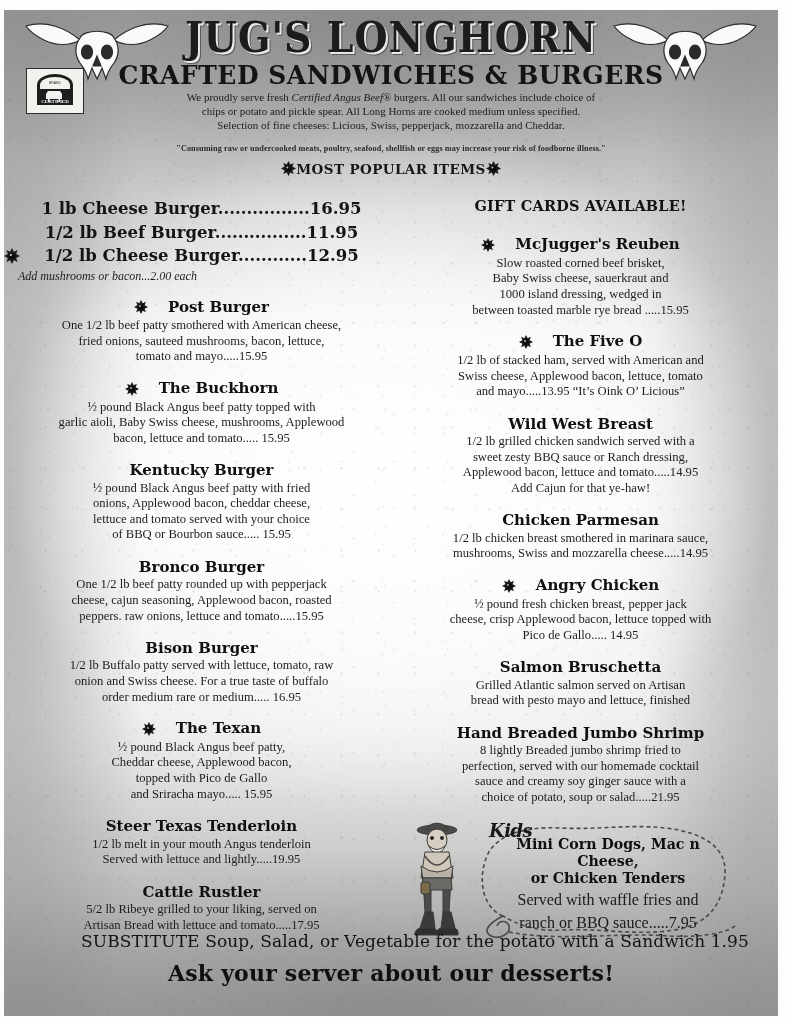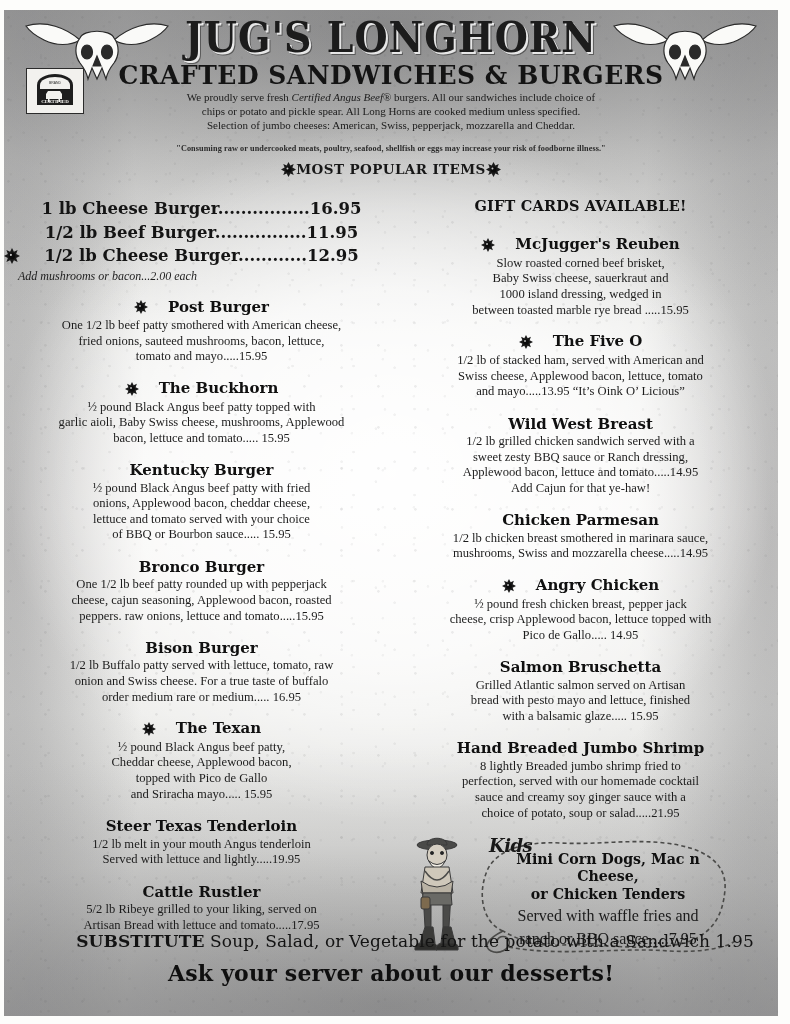--- a/index.html
+++ b/index.html
@@ -88,21 +88,21 @@
   .disclaimer{
     font-size:8.2px;color:#2a2a2a;margin-top:3px;font-weight:bold;
     letter-spacing:.1px;
   }
 
   
   .popular-bar{
     text-align:center;margin-top:8px;
     font-family:"DejaVu Serif", serif;
     font-size:13.5px;font-weight:bold;color:#171717;letter-spacing:.4px;
-    display:flex;align-items:flex-end;justify-content:center;
+    display:flex;align-items:flex-start;justify-content:center;
   }
 
   
   .hole{display:inline-block;vertical-align:-2px;}
 
   
   .cols{display:flex;margin-top:6px;}
   .col{width:50%;box-sizing:border-box;}
   .col-left{padding:0 6px 0 14px;}
   .col-right{padding:0 14px 0 6px;}
@@ -160,21 +160,21 @@
     font-weight:bold;font-size:14.2px;color:#101010;line-height:1.22;
   }
   .kids-desc{font-size:16px;color:#1b1b1b;line-height:1.22;margin-top:3px;}
 
   
   .footer{position:absolute;left:0;right:0;bottom:30px;text-align:center;}
   .footer-sub{
     font-family:"DejaVu Serif", serif;
     font-size:17px;color:#131313;letter-spacing:.1px;
   }
-  .footer-sub b{font-weight:bold;margin-left:48px;}
+  .footer-sub b{font-weight:normal;margin-left:48px;}
   .footer-ask{
     font-family:"DejaVu Serif", serif;
     font-weight:bold;font-size:22px;color:#0f0f0f;margin-top:9px;
     letter-spacing:.2px;
   }
 </style>
 </head>
 <body>
 
 <div id="page">
@@ -218,21 +218,21 @@
             <text x="26" y="37.5" font-family="'Liberation Serif',serif" font-weight="bold" font-size="5" text-anchor="middle" fill="#f2f1ee">ANGUS BEEF</text>
           </svg>
         </div>
 
         <div class="title-main">JUG'S LONGHORN</div>
         <div class="title-sub">CRAFTED SANDWICHES &amp; BURGERS</div>
 
         <div class="blurb">
           <div><span>We proudly serve  fresh </span><i>Certified Angus Beef</i><span>® burgers. All our sandwiches include choice of</span></div>
           <div>chips or potato and pickle spear. All Long Horns are cooked medium unless specified.</div>
-          <div>Selection of jumbo cheeses:  American, Swiss, pepperjack, mozzarella and Cheddar.</div>
+          <div>Selection of fine cheeses:  Licious, Swiss, pepperjack, mozzarella and Cheddar.</div>
         </div>
         <div class="disclaimer">"Consuming raw or undercooked meats, poultry, seafood, shellfish or eggs may increase your risk of foodborne illness."</div>
       </div>
 
       <div class="popular-bar">
         <svg class="hole" width="15" height="15" viewBox="0 0 20 20">
           <path d="M10 0 l2.4 4.6 L17 2.6 l-1.8 4.8 L20 10 l-4.8 2.6 L17 17.4 l-4.6-2 L10 20 l-2.4-4.6 L3 17.4 l1.8-4.8 L0 10 l4.8-2.6 L3 2.6 l4.6 2 Z" fill="#1a1a1a"></path>
           <circle cx="10" cy="10" r="4" fill="#0b0b0b"></circle>
           <circle cx="8.6" cy="8.6" r="1.3" fill="#c9c9c9"></circle>
         </svg>
@@ -384,21 +384,20 @@
                 </div><div class="item-desc">
                   <div>½ pound fresh chicken breast, pepper jack</div>
                   <div>cheese, crisp Applewood bacon, lettuce topped with</div>
                   <div>Pico de Gallo..... 14.95</div>
                 </div></div>
               <div class="item"><div class="item-name">
                   <span>Salmon Bruschetta</span>
                 </div><div class="item-desc">
                   <div>Grilled Atlantic salmon served on Artisan</div>
                   <div>bread with pesto mayo and lettuce, finished</div>
-                  <div>with a balsamic glaze..... 15.95</div>
                 </div></div>
               <div class="item"><div class="item-name">
                   <span>Hand Breaded Jumbo Shrimp</span>
                 </div><div class="item-desc">
                   <div>8 lightly Breaded  jumbo shrimp fried to</div>
                   <div>perfection, served with our homemade cocktail</div>
                   <div>sauce and creamy soy ginger sauce with a</div>
                   <div>choice of potato, soup or salad.....21.95</div>
                 </div></div>
             </div>

